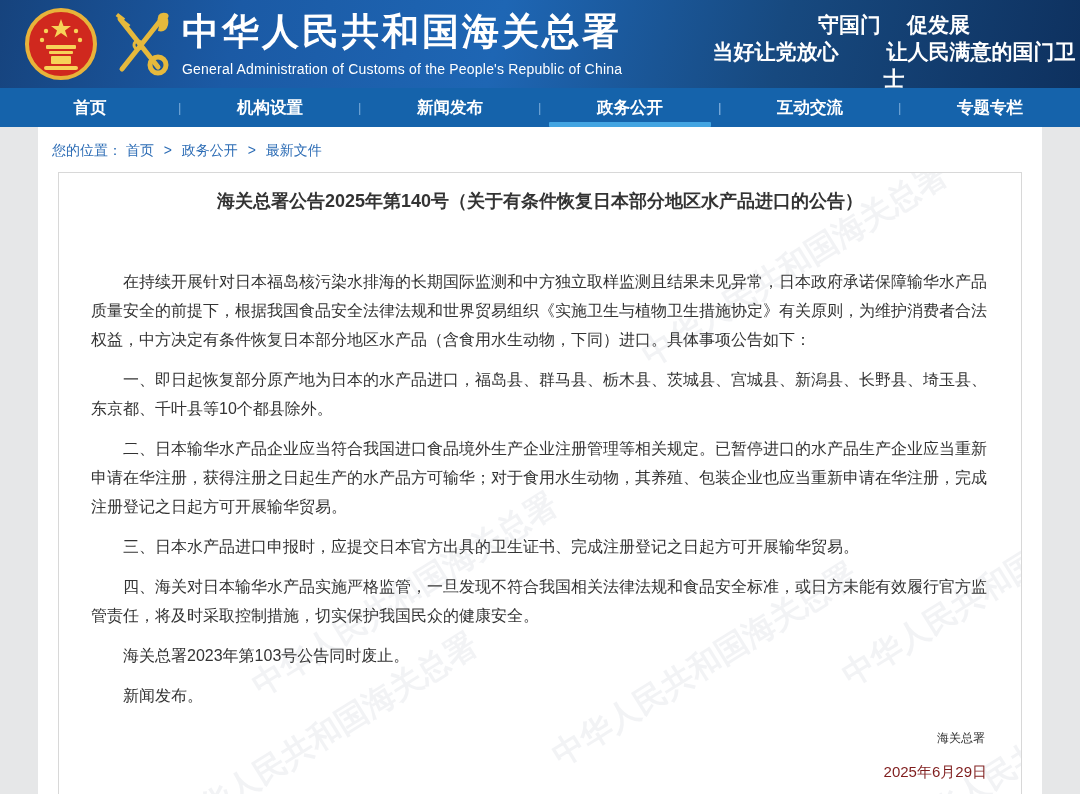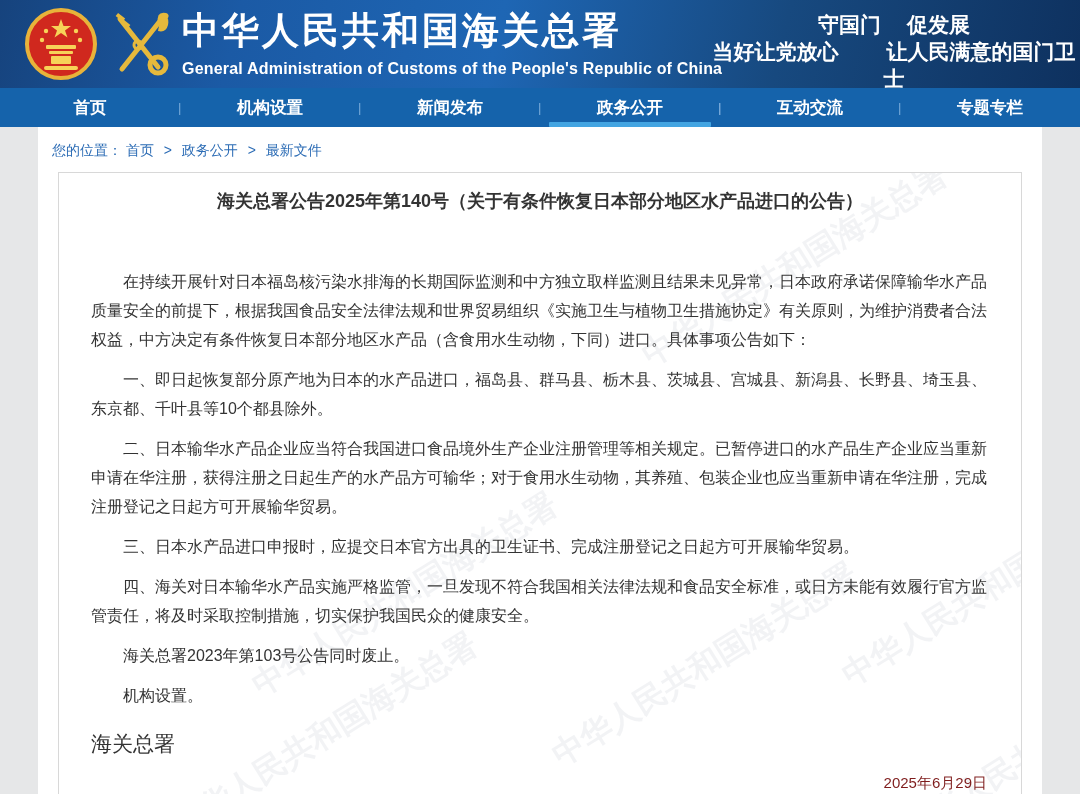--- a/index.html
+++ b/index.html
@@ -9,21 +9,21 @@
   
   .header{
     height:88px;
     background:linear-gradient(103deg,#16437d 0%,#1b5aa5 22%,#1e66b4 46%,#17497f 72%,#0e315f 100%);
     display:flex; align-items:center; position:relative;
   }
   .emblem-wrap{ margin-left:24px; width:74px; height:74px; flex:0 0 auto; }
   .customs-wrap{ width:64px; height:70px; margin-left:10px; flex:0 0 auto; }
   .brand{ margin-left:10px; color:#ffffff; }
   .brand-title{ font-size:37px; font-weight:bold; letter-spacing:3px; line-height:42px; }
-  .brand-sub{ font-size:16px; font-weight:bold; margin-top:8px; letter-spacing:0.2px; }
+  .brand-sub{ font-size:14px; font-weight:normal; margin-top:8px; letter-spacing:0.2px; }
   .slogan{ position:absolute; right:0; top:11px; width:372px; text-align:center;
            color:#ffffff; font-weight:bold; font-size:21px; line-height:27px; }
   .slogan .gap-sm{ display:inline-block; width:26px; }
   .slogan .gap-lg{ display:inline-block; width:48px; }
 
   
   .nav{ height:39px; background:#1563ab; display:flex; align-items:stretch; }
   .nav-item{ flex:1; position:relative; display:flex; align-items:center; justify-content:center;
              color:#ffffff; font-size:16.5px; font-weight:bold; cursor:pointer; }
   .nav-item.active::after{ content:""; position:absolute; bottom:0; left:9px; right:9px;
@@ -38,21 +38,21 @@
   .breadcrumb a{ color:#2c6cb5; text-decoration:none; cursor:pointer; }
   .crumb-sep{ margin:0 6px; color:#2c6cb5; }
 
   .content-box{ margin:0 20px; height:624px; border:1px solid #d8d8d8; background:#ffffff;
                 padding:0 32px; position:relative; overflow:hidden; }
   .article-title{ text-align:center; font-size:18px; font-weight:bold; color:#333333;
                   margin:12px 6px 0; line-height:33px; position:relative; z-index:2; }
   .para{ font-size:16px; line-height:29px; color:#333333; text-indent:2em;
          margin-top:11px; position:relative; z-index:2; }
   .para.first{ margin-top:49px; }
-  .signature{ font-size:21px; color:#333333; margin-top:20px;
+  .signature{ text-align:right; font-size:12px; color:#333333; margin-top:20px;
               padding-right:4px; position:relative; z-index:2; }
   .date{ text-align:right; font-size:15px; color:#7f1d1d; margin-top:16px;
          padding-right:2px; position:relative; z-index:2; }
 
   
   .wm{ position:absolute; white-space:nowrap; color:rgba(125,138,155,0.10);
        font-size:32px; font-weight:bold; transform:rotate(-32deg); pointer-events:none; z-index:1; }
   .wm1{ left:170px; top:400px; } .wm2{ left:470px; top:470px; }
   .wm3{ left:760px; top:390px; } .wm4{ left:90px;  top:540px; }
   .wm5{ left:560px; top:70px;  } .wm6{ left:820px; top:545px; }
@@ -135,20 +135,20 @@
       <span class="wm wm6">中华人民共和国海关总署</span>
 
       <h1 class="article-title">海关总署公告2025年第140号（关于有条件恢复日本部分地区水产品进口的公告）</h1>
 
       <p class="para first">在持续开展针对日本福岛核污染水排海的长期国际监测和中方独立取样监测且结果未见异常，日本政府承诺保障输华水产品质量安全的前提下，根据我国食品安全法律法规和世界贸易组织《实施卫生与植物卫生措施协定》有关原则，为维护消费者合法权益，中方决定有条件恢复日本部分地区水产品（含食用水生动物，下同）进口。具体事项公告如下：</p>
       <p class="para">一、即日起恢复部分原产地为日本的水产品进口，福岛县、群马县、栃木县、茨城县、宫城县、新潟县、长野县、埼玉县、东京都、千叶县等10个都县除外。</p>
       <p class="para">二、日本输华水产品企业应当符合我国进口食品境外生产企业注册管理等相关规定。已暂停进口的水产品生产企业应当重新申请在华注册，获得注册之日起生产的水产品方可输华；对于食用水生动物，其养殖、包装企业也应当重新申请在华注册，完成注册登记之日起方可开展输华贸易。</p>
       <p class="para">三、日本水产品进口申报时，应提交日本官方出具的卫生证书、完成注册登记之日起方可开展输华贸易。</p>
       <p class="para">四、海关对日本输华水产品实施严格监管，一旦发现不符合我国相关法律法规和食品安全标准，或日方未能有效履行官方监管责任，将及时采取控制措施，切实保护我国民众的健康安全。</p>
       <p class="para">海关总署2023年第103号公告同时废止。</p>
-      <p class="para">机构设置。</p>
+      <p class="para">新闻发布。</p>
 
       <div class="signature">海关总署</div>
       <div class="date">2025年6月29日</div>
     </div>
 
   </div>
 </div>
 
 </body></html>

